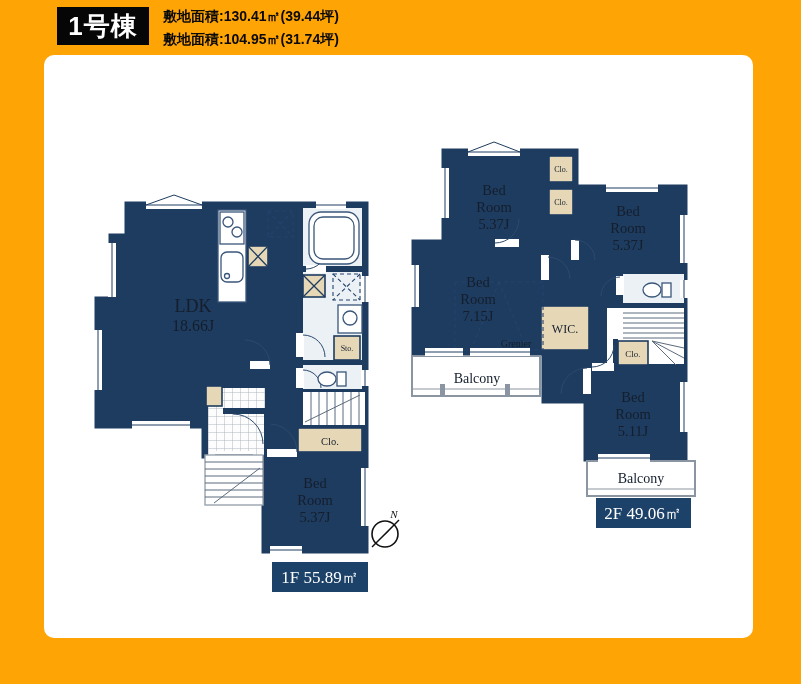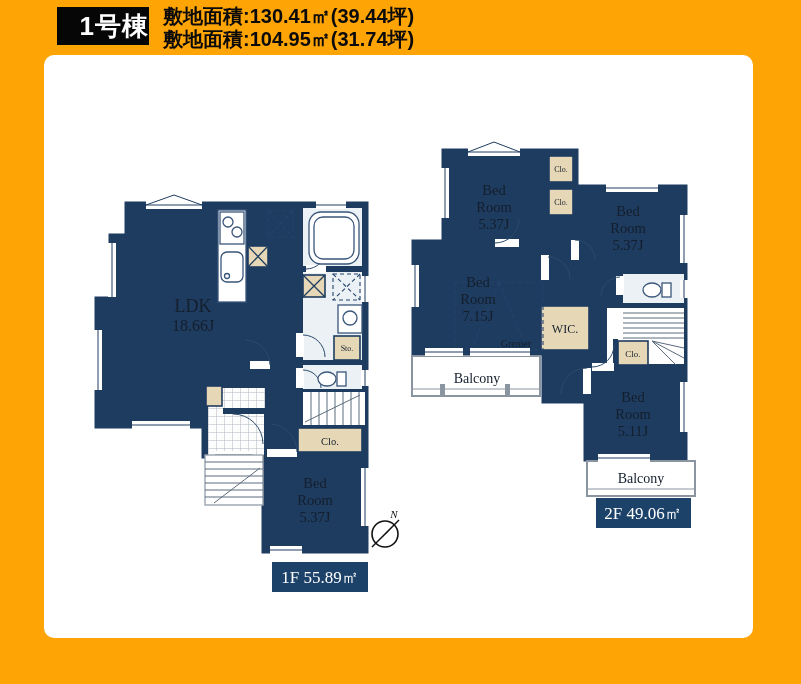--- a/index.html
+++ b/index.html
@@ -1,21 +1,21 @@
 <!DOCTYPE html>
 <html><head>
 <meta charset="utf-8">
 <style>
   html,body{margin:0;padding:0;background:#fff}
   .stage{position:relative;width:801px;height:684px;background:#FFA405;overflow:hidden;
          font-family:"Liberation Sans",sans-serif}
   .paper{position:absolute;left:44px;top:55px;width:709px;height:583px;background:#fff;border-radius:10px}
   .tag{position:absolute;left:57px;top:7px;width:92px;height:38px;background:#060606;color:#fff;
-       font-weight:700;font-size:26px;line-height:38px;text-align:right;letter-spacing:1px}
-  .meta{position:absolute;left:163px;top:5px;color:#0a0a0a;font-weight:700;font-size:20px;line-height:23px}
+       font-weight:700;font-size:26px;line-height:38px;text-align:center;letter-spacing:1px}
+  .meta{position:absolute;left:163px;top:5px;color:#0a0a0a;font-weight:700;font-size:14px;line-height:23px}
   svg.plan{position:absolute;left:0;top:0}
   .wall{fill:#1E3C60}
   .thin{stroke:#1E3C60;stroke-width:1.3;fill:none}
   .fix{stroke:#3A567A;stroke-width:1.3;fill:#fff}
   .arc{stroke:#2C4A6E;stroke-width:1;fill:none}
   .tan{fill:#E6D8B7;stroke:#1E3C60;stroke-width:1.6}
   .gap{fill:#fff}
   .win{stroke:#1E3C60;stroke-width:1;fill:none}
   .tread{stroke:#5B6B7D;stroke-width:1;fill:none}
   .balc{stroke:#8A95A1;stroke-width:2;fill:#fff}

